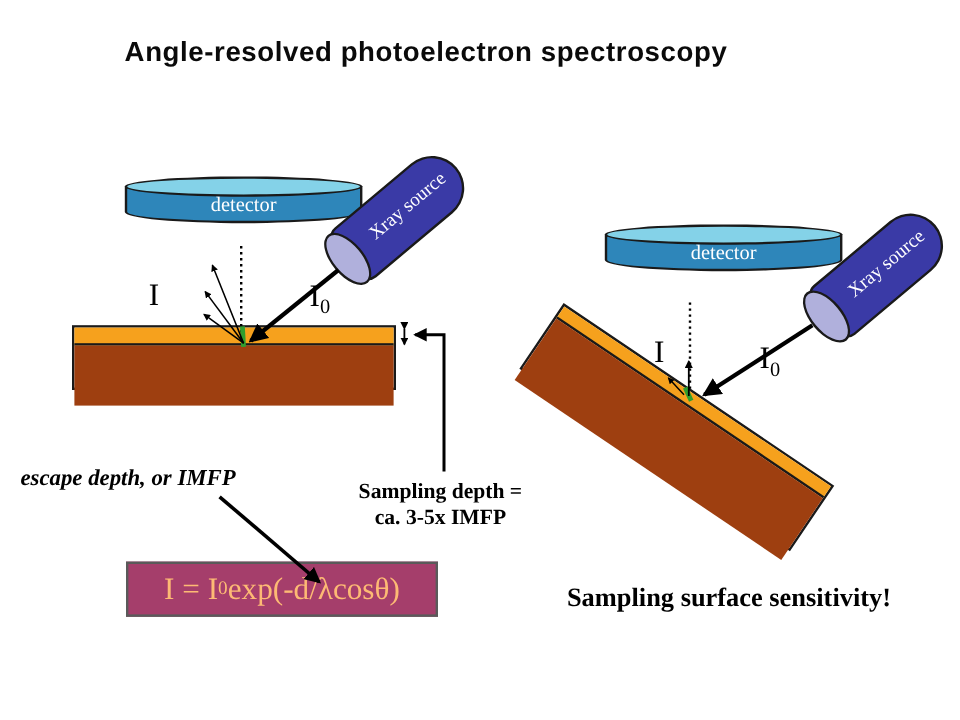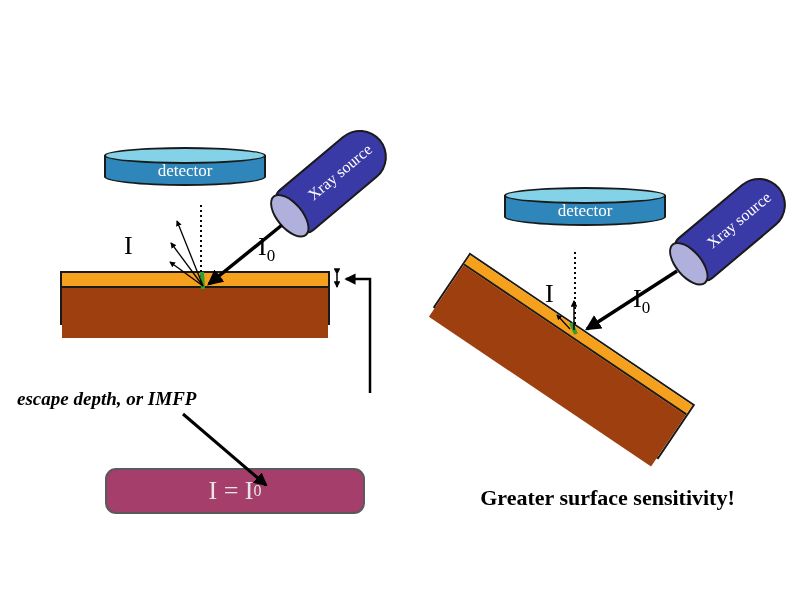--- a/index.html
+++ b/index.html
@@ -2,21 +2,21 @@
 <html><head>
 <meta charset="utf-8">
 <style>
   html,body{margin:0;padding:0;background:#fff;}
   .slide{position:relative;width:800px;height:600px;background:#ffffff;overflow:hidden;
          font-family:"Liberation Serif", serif;color:#000;}
   .title{position:absolute;left:60px;top:30px;width:590px;text-align:center;
          font-family:"Liberation Sans", sans-serif;font-weight:bold;font-size:23px;
          letter-spacing:.5px;color:#0a0a0a;}
   
-  .detector{position:absolute;width:162px;height:40px;}
+  .detector{position:absolute;width:162px;height:40px;padding-left:36px;}
   .det-body{position:absolute;left:0;top:8px;width:100%;height:31px;box-sizing:border-box;
             border:2px solid #1a1a1a;border-radius:0 0 50% 50% / 0 0 30% 30%;}
   .det-top{position:absolute;left:0;top:0;width:100%;height:17px;box-sizing:border-box;
            border:2px solid #1a1a1a;border-radius:50%;}
   .det-label{position:absolute;left:0;top:14px;width:100%;text-align:center;
              color:#ffffff;font-size:17px;}
   
   .xray{position:absolute;width:132px;height:54px;transform:rotate(-40deg);}
   .xray-body{position:absolute;left:10px;top:0;width:122px;height:54px;box-sizing:border-box;
              border:2px solid #1a1a1a;border-radius:12px 27px 27px 12px / 14px 50% 50% 14px;}
@@ -45,20 +45,21 @@
                border:2px solid #5a5a5a;display:flex;align-items:center;justify-content:center;
                font-size:26px;}
   .formula-box sub{font-size:16px;}
   .overlay{position:absolute;left:0;top:0;width:800px;height:600px;pointer-events:none;}
 </style>
 </head>
 <body>
 
 <div class="slide">
 
+  <div class="title">Angle-resolved photoelectron spectroscopy</div>
 
   <div class="detector" style="left:104px;top:147px;">
     <div class="det-body" style="background-color: rgb(46, 134, 186);"></div>
     <div class="det-top" style="background-color: rgb(132, 210, 232);"></div>
     <div class="det-label">detector</div>
   </div>
 
   <div class="xray" style="left:264px;top:155px;">
     <div class="xray-body" style="background-color: rgb(58, 58, 166);"></div>
     <div class="xray-cap" style="background-color: rgb(176, 176, 220);"></div>
@@ -96,27 +97,32 @@
 
   <div class="lbl" style="left:545px;top:279px;">
     <span>I</span>
   </div>
   <div class="lbl" style="left:633px;top:284px;">
     <span>I</span><sub>0</sub>
   </div>
 
   <div class="escape">escape depth, or IMFP</div>
 
+  <div class="sampling">
+    <div>Sampling depth =</div>
+    <div>ca. 3-5x IMFP</div>
+  </div>
 
-  <div class="formula-box" style="background-color: rgb(165, 62, 107); color: #e5e5e5; border-radius: 11px;">
+  <div class="formula-box" style="background-color: rgb(165, 62, 107); color: #fdba74;">
     <span>I = I</span>
       <sub>0</sub>
+      <span>exp(-d/λcosθ)</span>
   </div>
 
-  <div class="conclusion">Greater surface sensitivity!</div>
+  <div class="conclusion">Sampling surface sensitivity!</div>
 
   <svg class="overlay" viewBox="0 0 800 600">
     <defs>
       <marker id="mArrow" viewBox="0 0 10 10" refX="8.5" refY="5" markerWidth="4.5" markerHeight="4.5" orient="auto" markerUnits="strokeWidth">
         <path d="M0,0 L10,5 L0,10 z" fill="#000"></path>
       </marker>
     </defs>
 
     <line x1="201" y1="205" x2="201" y2="283" stroke="#000" stroke-width="2" stroke-dasharray="2,3"></line>
     <line x1="282" y1="225" x2="209" y2="284" stroke="#000" stroke-width="3.5" marker-end="url(#mArrow)"></line>

